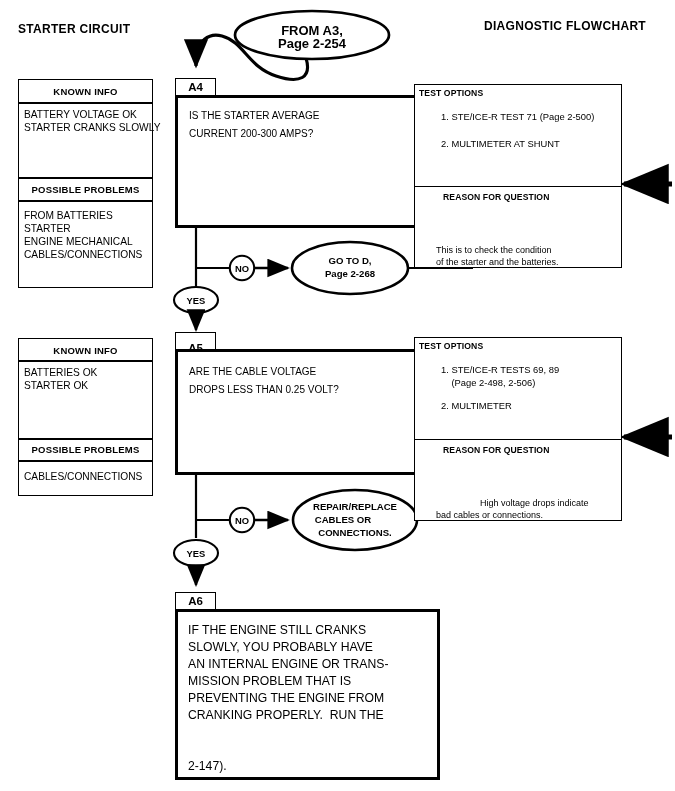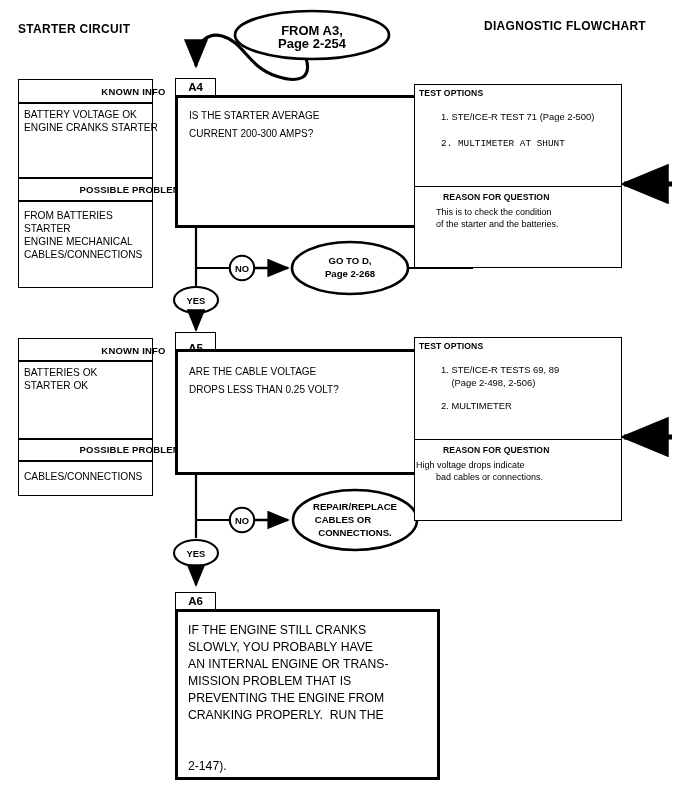--- a/index.html
+++ b/index.html
@@ -7,27 +7,27 @@
     width:675px;height:791px;position:relative;overflow:hidden;
     font-family:"Liberation Sans", sans-serif;
     color:#000000;
   }
   .stage{position:absolute;left:0;top:0;width:675px;height:791px;}
   .svg-layer{position:absolute;left:0;top:0;width:675px;height:791px;}
 
   
   .t{position:absolute;white-space:pre;line-height:1.18;}
   .page-title{font-weight:bold;font-size:12px;letter-spacing:.3px;}
-  .sec-hdr{font-weight:bold;font-size:9.5px;letter-spacing:.2px;text-align:center;margin-left:48px;}
+  .sec-hdr{font-weight:bold;font-size:9.5px;letter-spacing:.2px;text-align:center;}
   .info-body{font-size:10.2px;line-height:1.28;}
   .q-body{font-size:10px;line-height:1.42;}
   .opt-hdr{font-weight:bold;font-size:8.6px;letter-spacing:.1px;}
   .opt-body{font-size:9.4px;line-height:1.3;}
   .reason-hdr{font-weight:bold;font-size:8.6px;letter-spacing:.1px;}
-  .reason-body{font-size:9px;line-height:1.35;}
+  .reason-body{font-size:9px;line-height:1.35;margin-top:38px;}
   .tag-lbl{font-weight:bold;font-size:11.5px;text-align:center;}
   .oval-lbl{font-weight:bold;font-size:9.6px;line-height:1.3;text-align:center;}
   .oval-lbl-big{font-weight:bold;font-size:13px;line-height:1.32;text-align:center;}
   .branch-lbl{font-weight:bold;font-size:9.4px;text-align:center;}
   .final-body{font-size:12.2px;line-height:1.37;}
 
   
   .box{position:absolute;background:#fff;box-sizing:border-box;}
   .thin{border:1.4px solid #000;}
   .thick{border:3.4px solid #000;}
@@ -86,39 +86,39 @@
   <div class="t oval-lbl-big" style="left:242px;top:22px;width:140px;">FROM A3,</div>
   <div class="t oval-lbl-big" style="left:242px;top:35px;width:140px;">Page 2-254</div>
 
   <div class="box thin" style="left:18px;top:79px;width:135px;height:209px;"></div>
   <div class="divider" style="left:19px;top:102px;width:133px;height:1.6px;"></div>
   <div class="divider" style="left:19px;top:177px;width:133px;height:1.6px;"></div>
   <div class="divider" style="left:19px;top:200px;width:133px;height:1.6px;"></div>
 
   <div class="t sec-hdr" style="left:18px;top:86px;width:135px;">KNOWN INFO</div>
   <div class="t info-body" style="left:24px;top:108px;">BATTERY VOLTAGE OK</div>
-  <div class="t info-body" style="left:24px;top:121px;">ENGINE CRANKS STARTER</div>
+  <div class="t info-body" style="left:24px;top:121px;">STARTER CRANKS SLOWLY</div>
 
   <div class="t sec-hdr" style="left:18px;top:184px;width:135px;">POSSIBLE PROBLEMS</div>
   <div class="t info-body" style="left:24px;top:209px;">FROM BATTERIES</div>
   <div class="t info-body" style="left:24px;top:222px;">STARTER</div>
   <div class="t info-body" style="left:24px;top:235px;">ENGINE MECHANICAL</div>
   <div class="t info-body" style="left:24px;top:248px;">CABLES/CONNECTIONS</div>
 
   <div class="tag" style="left:175px;top:78px;width:41px;height:19px;"></div>
   <div class="t tag-lbl" style="left:175px;top:81px;width:41px;">A4</div>
 
   <div class="box thick" style="left:175px;top:95px;width:250px;height:133px;"></div>
   <div class="t q-body" style="left:189px;top:109px;">IS THE STARTER AVERAGE</div>
   <div class="t q-body" style="left:189px;top:127px;">CURRENT 200-300 AMPS?</div>
 
   <div class="box thin" style="left:414px;top:84px;width:208px;height:104px;"></div>
   <div class="t opt-hdr" style="left:419px;top:88px;">TEST OPTIONS</div>
   <div class="t opt-body" style="left:441px;top:111px;">1. STE/ICE-R TEST 71 (Page 2-500)</div>
-  <div class="t opt-body" style="left:441px;top:138px;font-family:Liberation Mono, monospace;">2. MULTIMETER AT SHUNT</div>
+  <div class="t opt-body" style="left:441px;top:138px;">2. MULTIMETER AT SHUNT</div>
 
   <div class="box thin" style="left:414px;top:186px;width:208px;height:82px;"></div>
   <div class="t reason-hdr" style="left:443px;top:192px;">REASON FOR QUESTION</div>
   <div class="t reason-body" style="left:436px;top:206px;">This is to check the condition</div>
   <div class="t reason-body" style="left:436px;top:218px;">of the starter and the batteries.</div>
 
   <div class="t branch-lbl" style="left:222px;top:263px;width:40px;">NO</div>
   <div class="t branch-lbl" style="left:176px;top:295px;width:40px;">YES</div>
   <div class="t oval-lbl" style="left:290px;top:255px;width:120px;">GO TO D,</div>
   <div class="t oval-lbl" style="left:290px;top:268px;width:120px;">Page 2-268</div>
@@ -143,21 +143,21 @@
   <div class="t q-body" style="left:189px;top:383px;">DROPS LESS THAN 0.25 VOLT?</div>
 
   <div class="box thin" style="left:414px;top:337px;width:208px;height:104px;"></div>
   <div class="t opt-hdr" style="left:419px;top:341px;">TEST OPTIONS</div>
   <div class="t opt-body" style="left:441px;top:364px;">1. STE/ICE-R TESTS 69, 89</div>
   <div class="t opt-body" style="left:441px;top:377px;">    (Page 2-498, 2-506)</div>
   <div class="t opt-body" style="left:441px;top:400px;">2. MULTIMETER</div>
 
   <div class="box thin" style="left:414px;top:439px;width:208px;height:82px;"></div>
   <div class="t reason-hdr" style="left:443px;top:445px;">REASON FOR QUESTION</div>
-  <div class="t reason-body" style="left:416px;top:459px;">High voltage drops indicate</div>
+  <div class="t reason-body" style="left:436px;top:459px;padding-left:44px;">High voltage drops indicate</div>
   <div class="t reason-body" style="left:436px;top:471px;">bad cables or connections.</div>
 
   <div class="t branch-lbl" style="left:222px;top:515px;width:40px;">NO</div>
   <div class="t branch-lbl" style="left:176px;top:548px;width:40px;">YES</div>
   <div class="t oval-lbl" style="left:295px;top:501px;width:120px;">REPAIR/REPLACE</div>
   <div class="t oval-lbl" style="left:295px;top:514px;width:96px;">CABLES OR</div>
   <div class="t oval-lbl" style="left:295px;top:527px;width:120px;">CONNECTIONS.</div>
 
   <div class="tag" style="left:175px;top:592px;width:41px;height:19px;"></div>
   <div class="t tag-lbl" style="left:175px;top:595px;width:41px;">A6</div>

